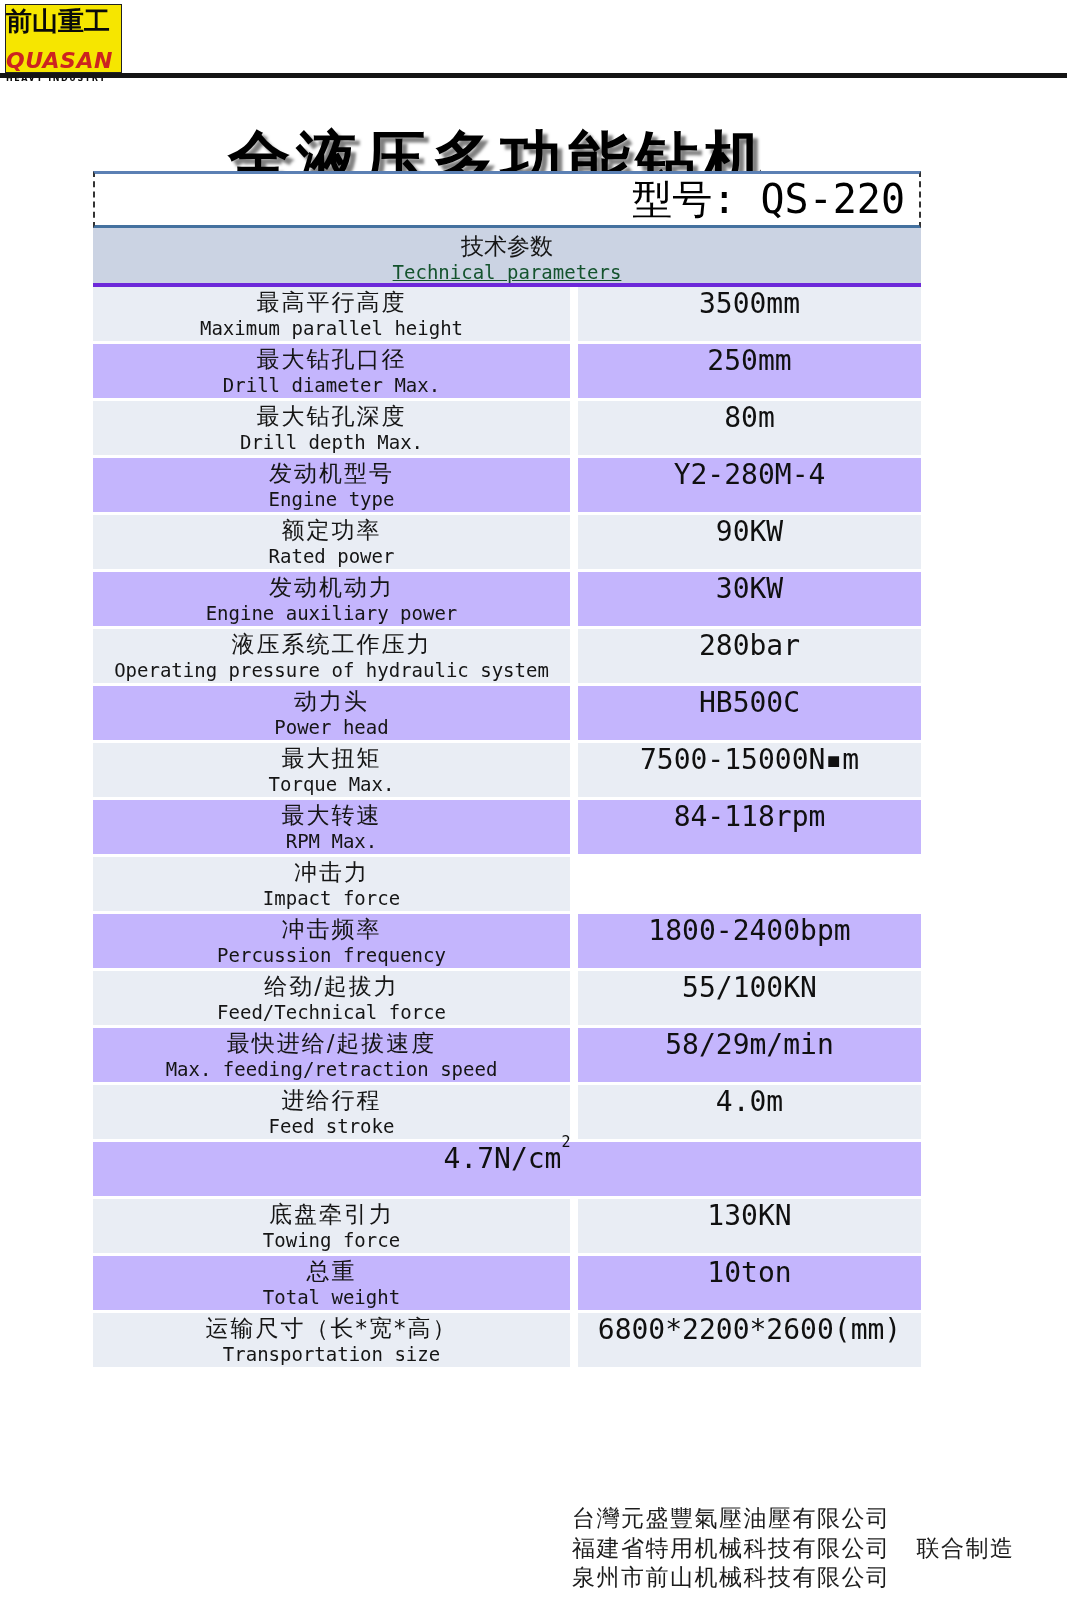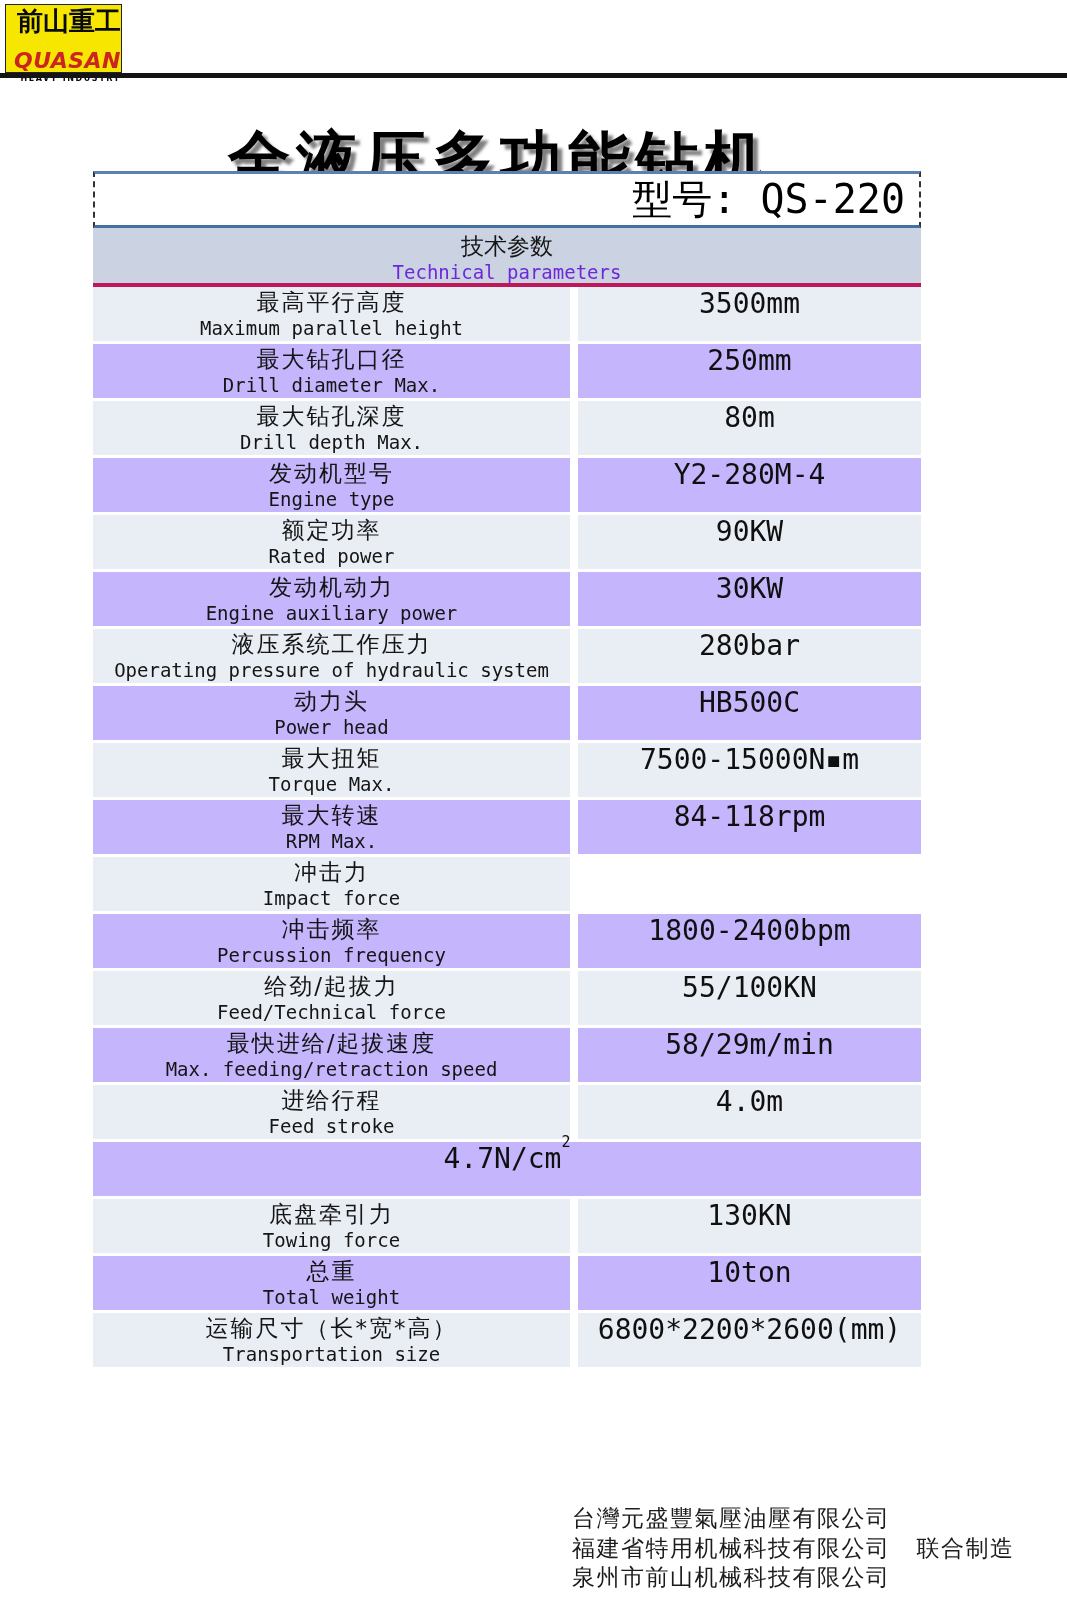--- a/index.html
+++ b/index.html
@@ -4,21 +4,21 @@
 <style>
   * { margin:0; padding:0; box-sizing:border-box; }
   html,body { width:1067px; height:1600px; background:#fff; overflow:hidden;
               font-family:"DejaVu Sans", sans-serif; color:#111; }
   .page { position:relative; width:1067px; height:1600px; background:#fff; }
 
   .mono { font-family:"DejaVu Sans Mono","Liberation Mono",monospace; }
 
   
   .logo { position:absolute; left:5px; top:4px; width:117px; height:69px;
-          background:#f6e600; border:1px solid #222; text-align:right;
+          background:#f6e600; border:1px solid #222; text-align:left;
           padding-top:3px; line-height:1; }
   .logo-zh  { font-size:26px; font-weight:900; letter-spacing:0px; color:#0a0a0a; }
   .logo-en  { font-size:22px; font-weight:900; font-style:italic; color:#cc2420;
               letter-spacing:0.5px; margin-top:16px;
               font-family:"DejaVu Sans","Liberation Sans",sans-serif; }
   .logo-sub { font-size:8px; font-weight:700; letter-spacing:1.6px; color:#0a0a0a;
               margin-top:3px; }
 
   
   .top-rule { position:absolute; left:0; top:73px; width:1067px; height:3px;
@@ -34,23 +34,23 @@
   .model-box { position:absolute; left:93px; top:171px; width:828px; height:57px;
                background:#fff; border-top:3px solid #5b80b4; border-bottom:3px solid #44719f;
                border-left:2px dashed #333; border-right:2px dashed #333;
                text-align:right; padding-right:14px; }
   .model-box span { font-size:40px; line-height:50px; color:#000;
                font-family:"DejaVu Sans Mono","Liberation Mono",monospace; }
 
   
   .spec-table { position:absolute; left:93px; top:228px; width:828px; }
   .thead { background:#cbd3e3; text-align:center; height:59px;
-           border-bottom:4px solid #be185d; padding-top:4px; }
+           border-bottom:4px solid #6d28d9; padding-top:4px; }
   .thead-zh { font-size:23px; line-height:28px; color:#151515; }
-  .thead-en { font-size:19px; line-height:24px; color:#6d28d9; }
+  .thead-en { font-size:19px; line-height:24px; color:#14532d;text-decoration:underline; }
 
   .row { display:flex; height:57px; border-bottom:3px solid #fff; }
   .row.light .cell-label, .row.light .cell-value { background:#e9edf4; }
   .row.dark  .cell-label, .row.dark  .cell-value { background:#c4b5fd; }
   .cell-label { width:477px; margin-right:8px; display:flex; flex-direction:column;
                 justify-content:center; align-items:center; text-align:center; }
   .label-zh { font-size:23px; line-height:29px; color:#151515; letter-spacing:2px; }
   .label-en { font-size:19px; line-height:23px; color:#151515; }
   .cell-value { flex:1; display:flex; justify-content:center; align-items:flex-start;
                 font-size:28px; color:#101010; }

